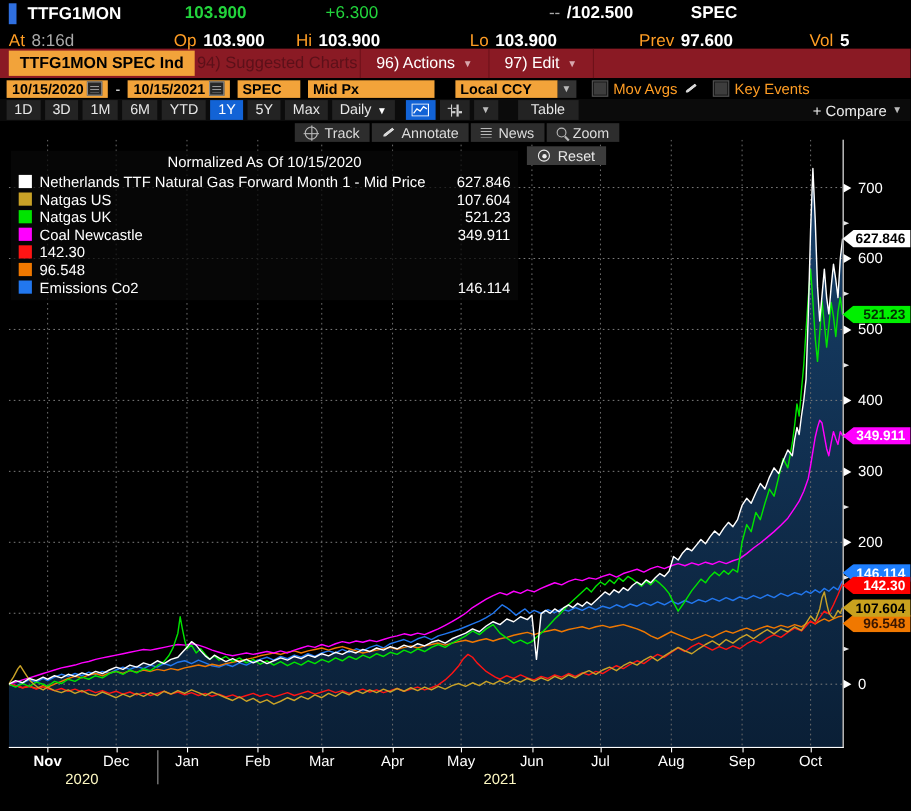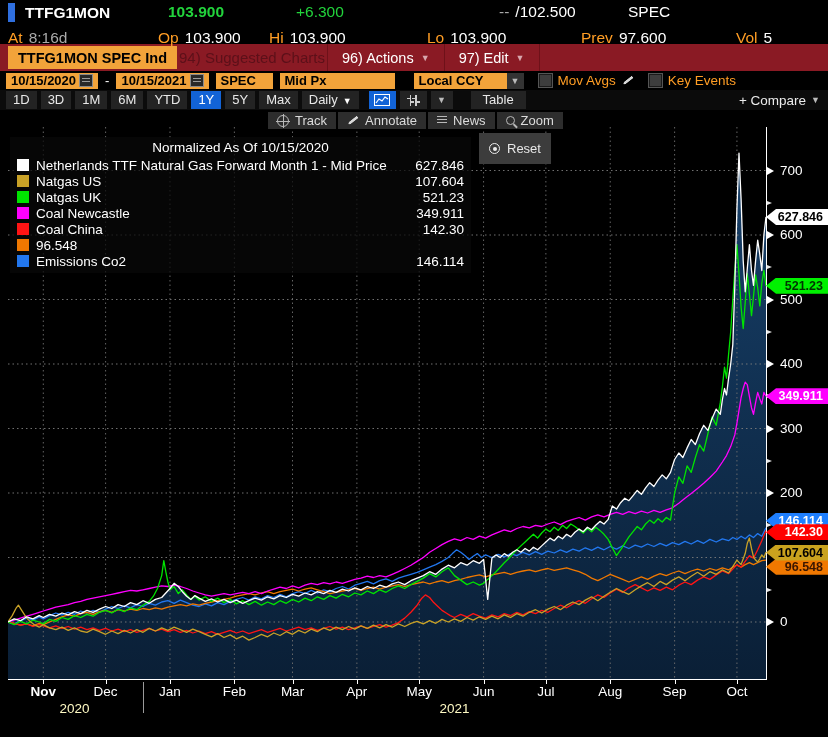--- a/index.html
+++ b/index.html
@@ -4,21 +4,21 @@
 <style>
   html,body{margin:0;padding:0;background:#000;}
   .screen{position:relative;width:828px;height:737px;background:#000;overflow:hidden;
           font-family:"Liberation Sans",sans-serif;-webkit-font-smoothing:antialiased;}
   
   .qpanel{position:relative;height:44px;background:#000;}
   .qrow{position:absolute;left:0;right:0;height:26px;font-size:15.5px;white-space:nowrap;}
   .qrow1{top:3px;} .qrow2{top:29px;}
   .qitem{position:absolute;display:flex;align-items:center;gap:6px;}
   .cursor-block{display:inline-block;width:7px;height:19px;background:#2f6fdf;margin-right:4px;}
-  .wht{color:#fff;} .grn{color:#22d43c;font-weight:bold;} .gry{color:#a9a9a9;}
+  .wht{color:#fff;font-weight:bold;} .grn{color:#22d43c;font-weight:bold;} .gry{color:#a9a9a9;}
   .olab{color:#ff9d24;} .bold{font-weight:bold;}
   
   .secbar{height:27px;background:#8a1a24;display:flex;align-items:stretch;}
   .sec-chip{margin:2px 0 2px 8px;background:#f2a33a;color:#000;font-weight:bold;font-size:14.5px;
             padding:1px 10px 0;display:flex;align-items:center;}
   .suggested{color:#5c1019;font-size:15px;display:flex;align-items:center;padding:0 2px;}
   .sec-btn{color:#fff;font-size:14.5px;display:flex;align-items:center;padding:0 14px;
            border-left:1px solid #6e1119;}
   .sec-btn .caret{color:#d8a7ad;font-size:9px;margin-left:7px;}
   
@@ -43,21 +43,21 @@
   .ohlc{display:flex;gap:4px;align-items:center;}
   .ohlc i{display:block;width:1.5px;height:11px;background:#cfcfcf;position:relative;}
   .ohlc i::before{content:"";position:absolute;width:3px;height:1.5px;background:#cfcfcf;left:-3px;top:3px;}
   .ohlc i::after{content:"";position:absolute;width:3px;height:1.5px;background:#cfcfcf;right:-3px;bottom:3px;}
   .compare{margin-left:auto;margin-right:8px;color:#ececec;font-size:13.5px;display:flex;align-items:center;gap:5px;}
   .compare .caret{font-size:9px;color:#bbb;}
   
   .chart{position:relative;height:613px;background:#000;}
   .ctb{position:absolute;top:2px;left:268px;display:flex;gap:2px;z-index:30;}
   .ctb-btn{background:#2d2d2d;color:#dcdcdc;font-size:13px;height:17px;display:flex;align-items:center;gap:6px;padding:0 9px;}
-  .reset-btn{position:absolute;top:23px;left:479px;background:#3c3c3c;color:#e8e8e8;font-size:13px;height:31px;
+  .reset-btn{position:absolute;top:23px;left:479px;background:#3c3c3c;color:#e8e8e8;font-size:13px;height:17px;
              display:flex;align-items:center;gap:7px;padding:0 10px;z-index:30;}
   .ic-cross{width:10px;height:10px;border:1px solid #b9b9b9;border-radius:50%;position:relative;}
   .ic-cross::before{content:"";position:absolute;left:50%;top:-2px;bottom:-2px;width:1px;background:#b9b9b9;}
   .ic-cross::after{content:"";position:absolute;top:50%;left:-2px;right:-2px;height:1px;background:#b9b9b9;}
   .ic-bars{width:10px;height:9px;background:repeating-linear-gradient(#b9b9b9 0 1px,transparent 1px 3px);}
   .ic-mag{width:7px;height:7px;border:1.5px solid #b9b9b9;border-radius:50%;position:relative;}
   .ic-mag::after{content:"";position:absolute;width:5px;height:1.5px;background:#b9b9b9;right:-4px;bottom:-2px;transform:rotate(45deg);}
   .ic-reset{width:9px;height:9px;border:1.5px solid #ececec;border-radius:50%;position:relative;}
   .ic-reset::after{content:"";position:absolute;left:2.5px;top:2.5px;width:4px;height:4px;border-radius:50%;background:#ececec;}
   .legend{position:absolute;left:10px;top:27px;width:447px;background:rgba(8,8,8,.74);padding:2px 7px 4px;z-index:20;}
@@ -283,21 +283,20 @@
             <span class="lname">Natgas UK</span>
             <span class="lval">521.23</span>
           </div>
           <div class="lrow">
             <span class="sw" style="background:#ff00ff"></span>
             <span class="lname">Coal Newcastle</span>
             <span class="lval">349.911</span>
           </div>
           <div class="lrow">
             <span class="sw" style="background:#ff1414"></span>
-            <span class="lname">Coal China</span>
             <span class="lval">142.30</span>
           </div>
           <div class="lrow">
             <span class="sw" style="background:#f07800"></span>
             <span class="lval">96.548</span>
           </div>
           <div class="lrow">
             <span class="sw" style="background:#2277ee"></span>
             <span class="lname">Emissions Co2</span>
             <span class="lval">146.114</span>

